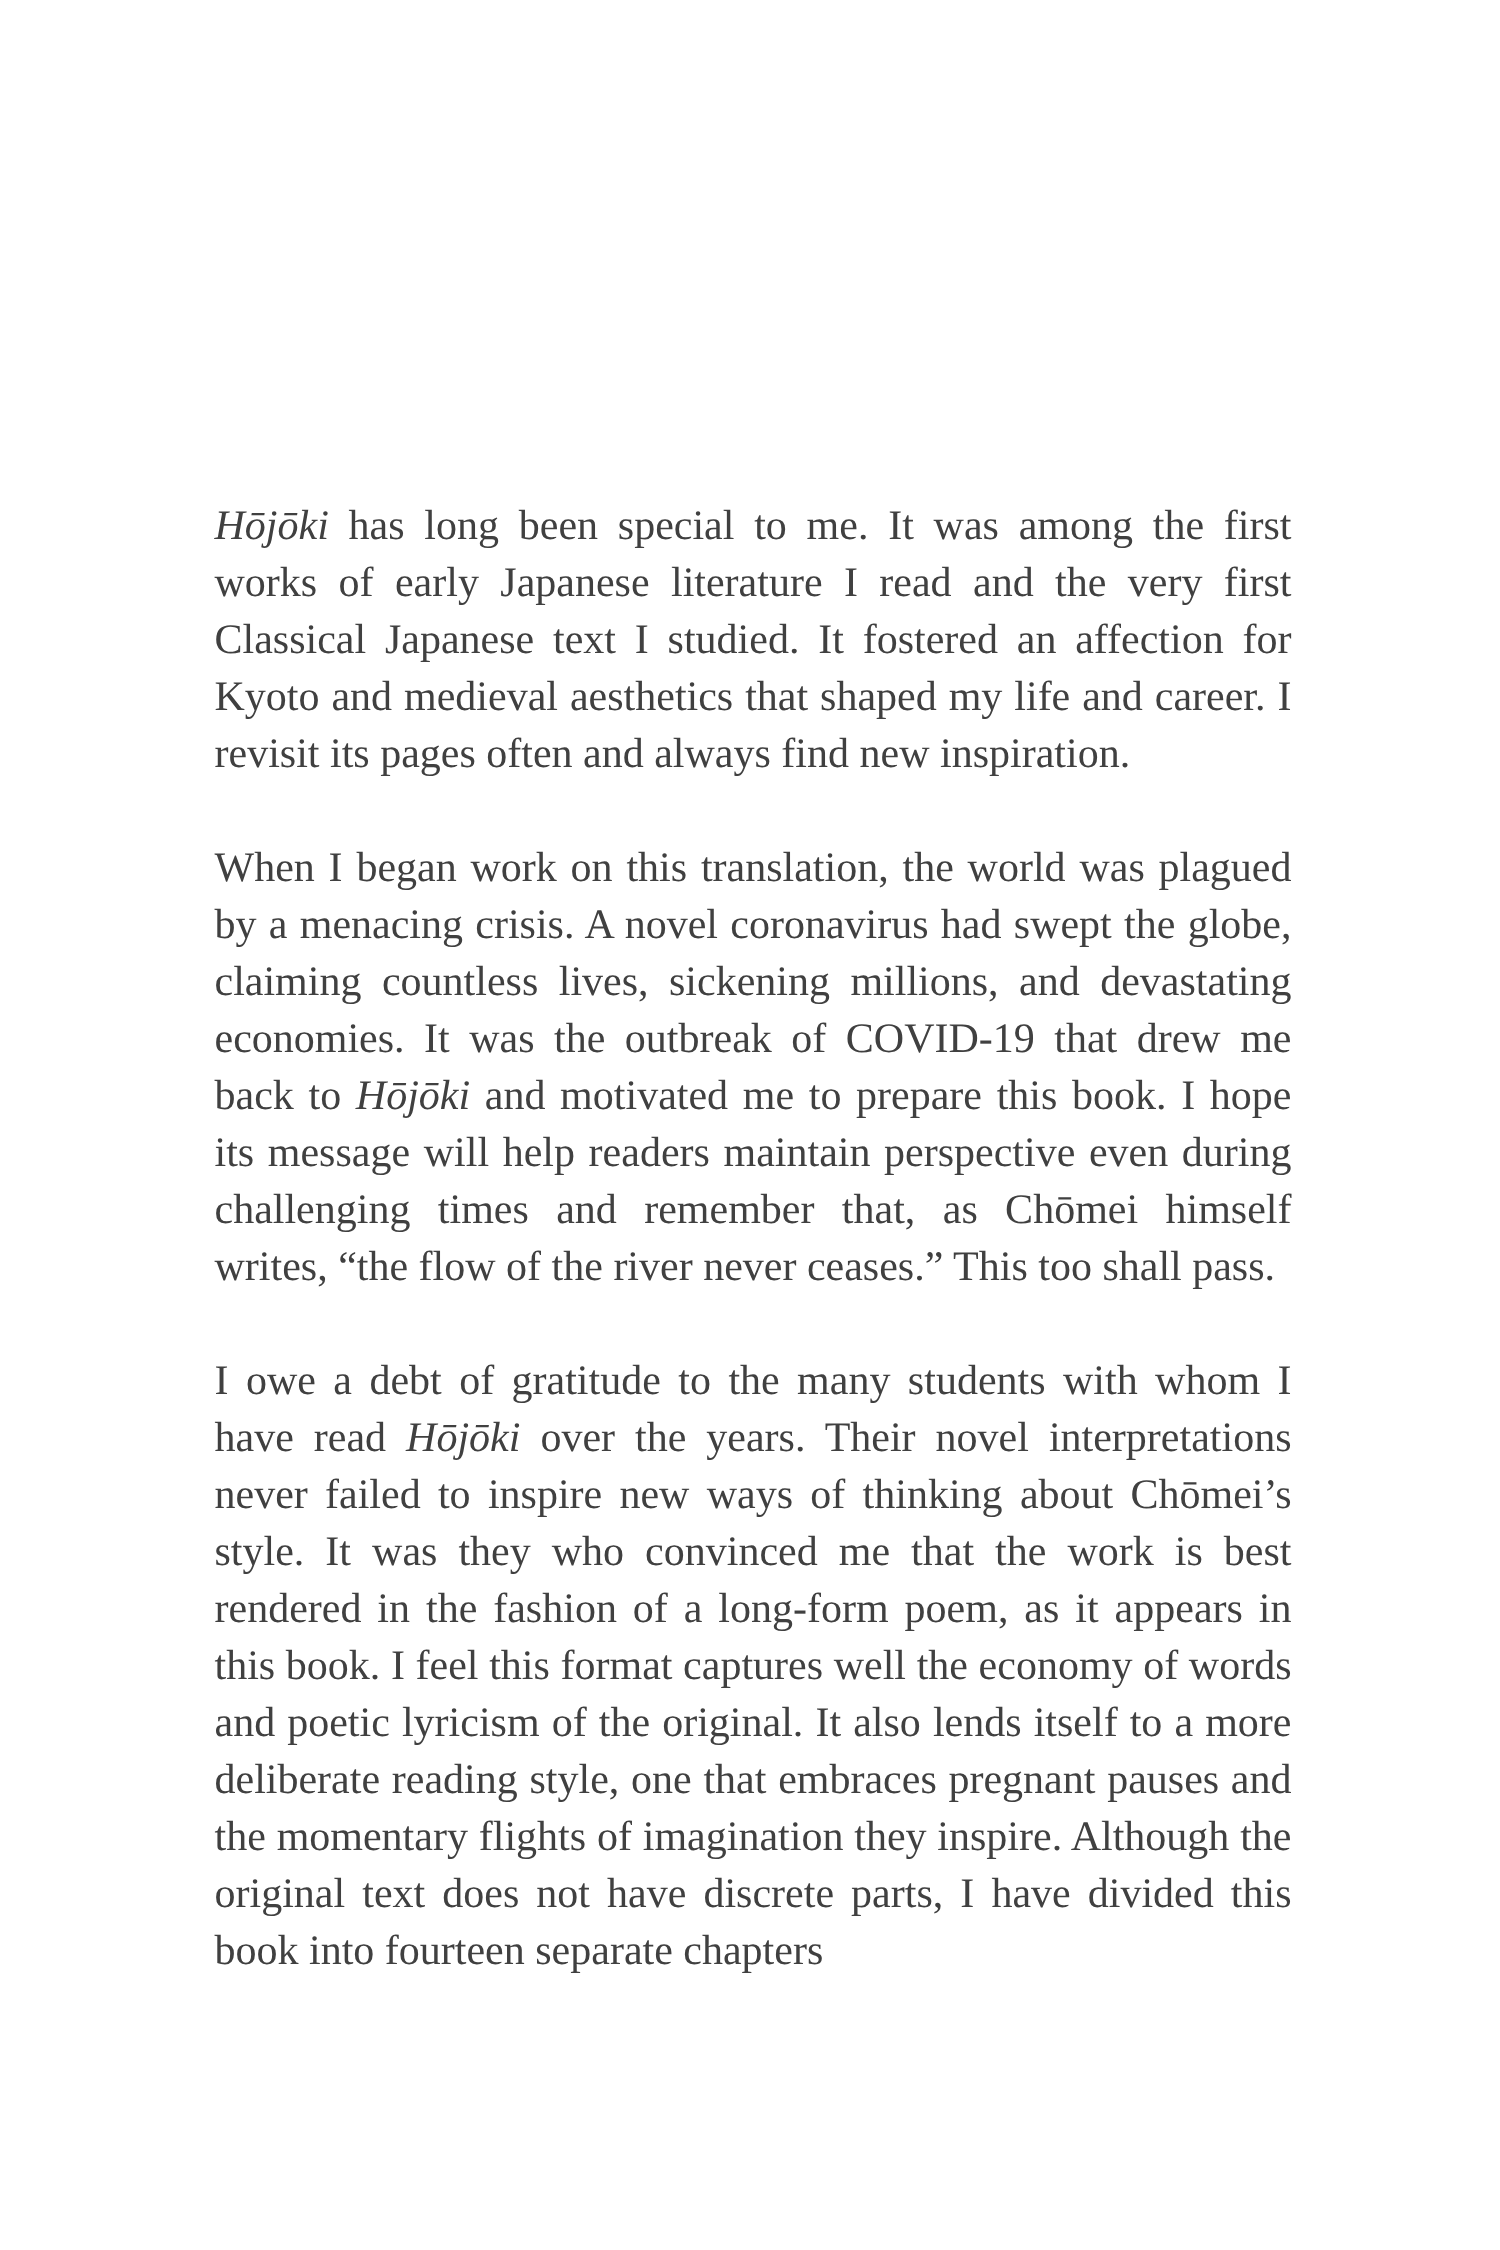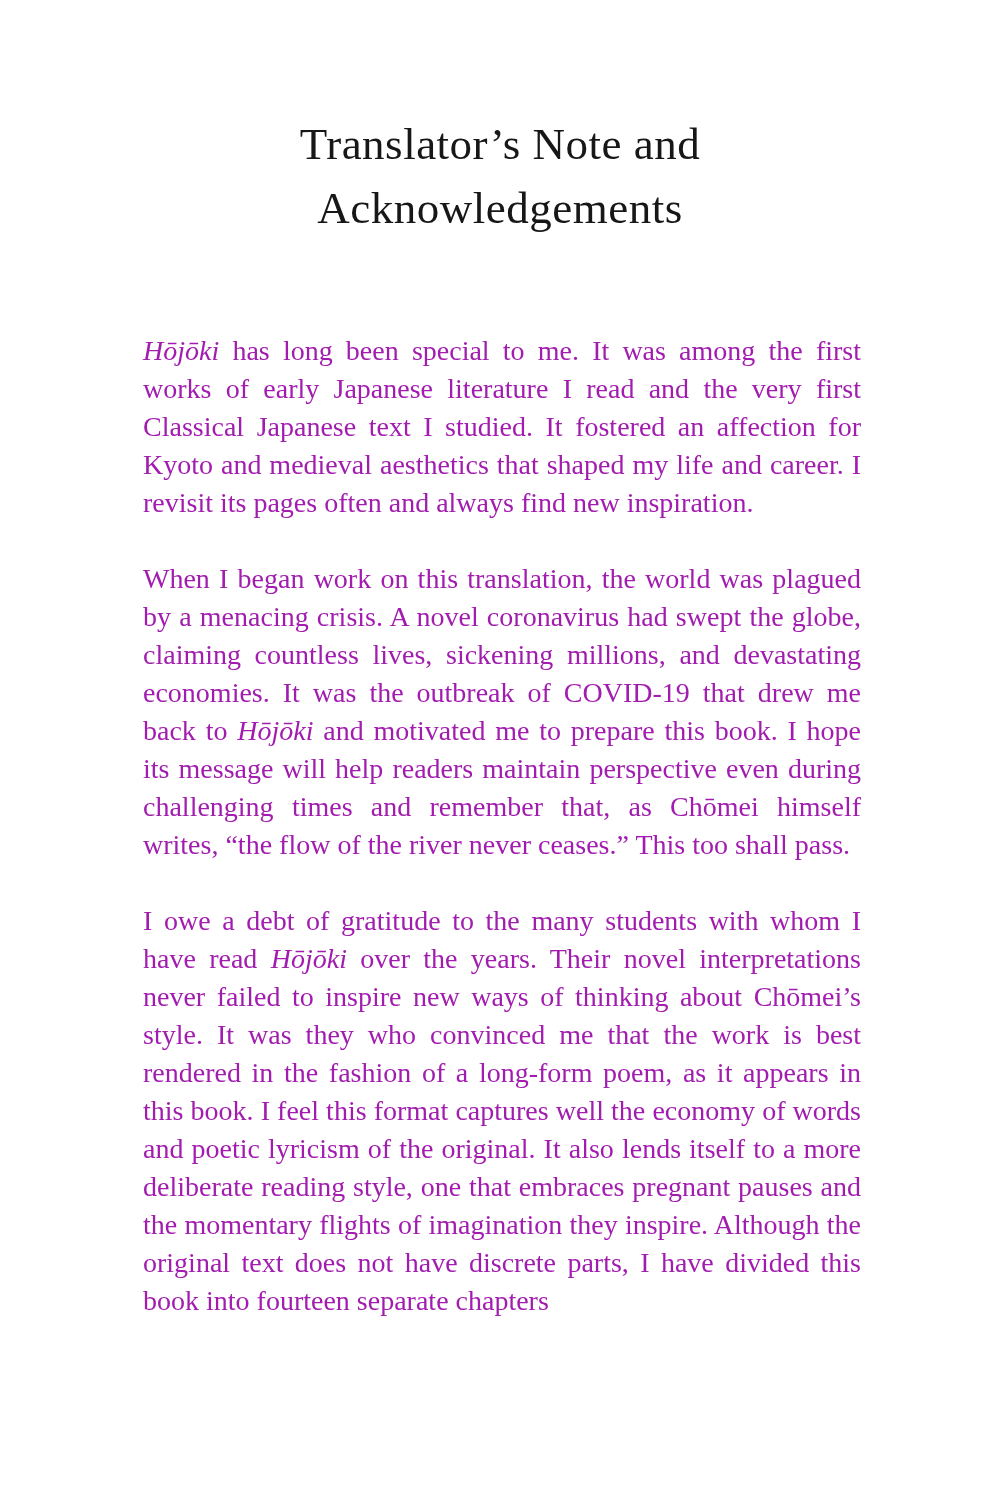--- a/index.html
+++ b/index.html
@@ -38,35 +38,31 @@
     left: 143px;
     top: 332px;
     width: 718px;
   }
   .body-text p {
     margin: 0 0 38px 0;
     font-size: 28px;
     line-height: 38px;
     text-align: justify;
     text-justify: inter-word;
-    color: #a21caf;
+    color: #404040;
   }
   .body-text p:last-child {
     margin-bottom: 16px;
   }
   .body-text em {
     font-style: italic;
   }
 </style>
 </head>
 <body>
 
 <div class="page">
-  <h1 class="title">
-    <span class="title-line">Translator’s Note and</span>
-    <span class="title-line">Acknowledgements</span>
-  </h1>
   <div class="body-text" id="body-text">
       <p><em>Hōjōki</em><span> has long been special to me. It was among the first works of early Japanese literature I read and the very first Classical Japanese text I studied. It fostered an affection for Kyoto and medieval aesthetics that shaped my life and career. I revisit its pages often and always find new inspiration.</span></p>
       <p><span>When I began work on this translation, the world was plagued by a menacing crisis. A novel coronavirus had swept the globe, claiming countless lives, sickening millions, and devastating economies. It was the outbreak of COVID-19 that drew me back to </span><em>Hōjōki</em><span> and motivated me to prepare this book. I hope its message will help readers maintain perspective even during challenging times and remember that, as Chōmei himself writes, “the flow of the river never ceases.” This too shall pass.</span></p>
       <p><span>I owe a debt of gratitude to the many students with whom I have read </span><em>Hōjōki</em><span> over the years. Their novel interpretations never failed to inspire new ways of thinking about Chōmei’s style. It was they who convinced me that the work is best rendered in the fashion of a long-form poem, as it appears in this book. I feel this format captures well the economy of words and poetic lyricism of the original. It also lends itself to a more deliberate reading style, one that embraces pregnant pauses and the momentary flights of imagination they inspire. Although the original text does not have discrete parts, I have divided this book into fourteen separate chapters</span></p>
     </div>
 </div>
 
 </body></html>

